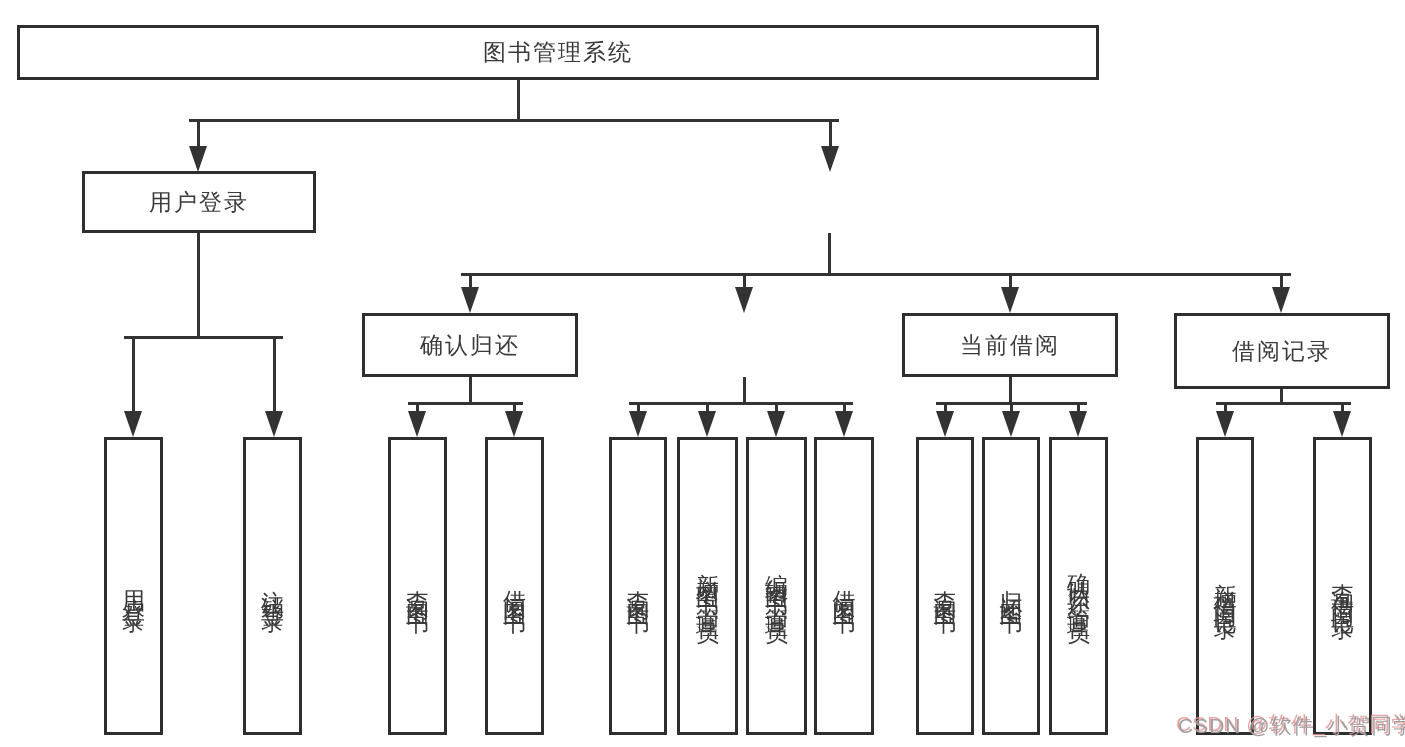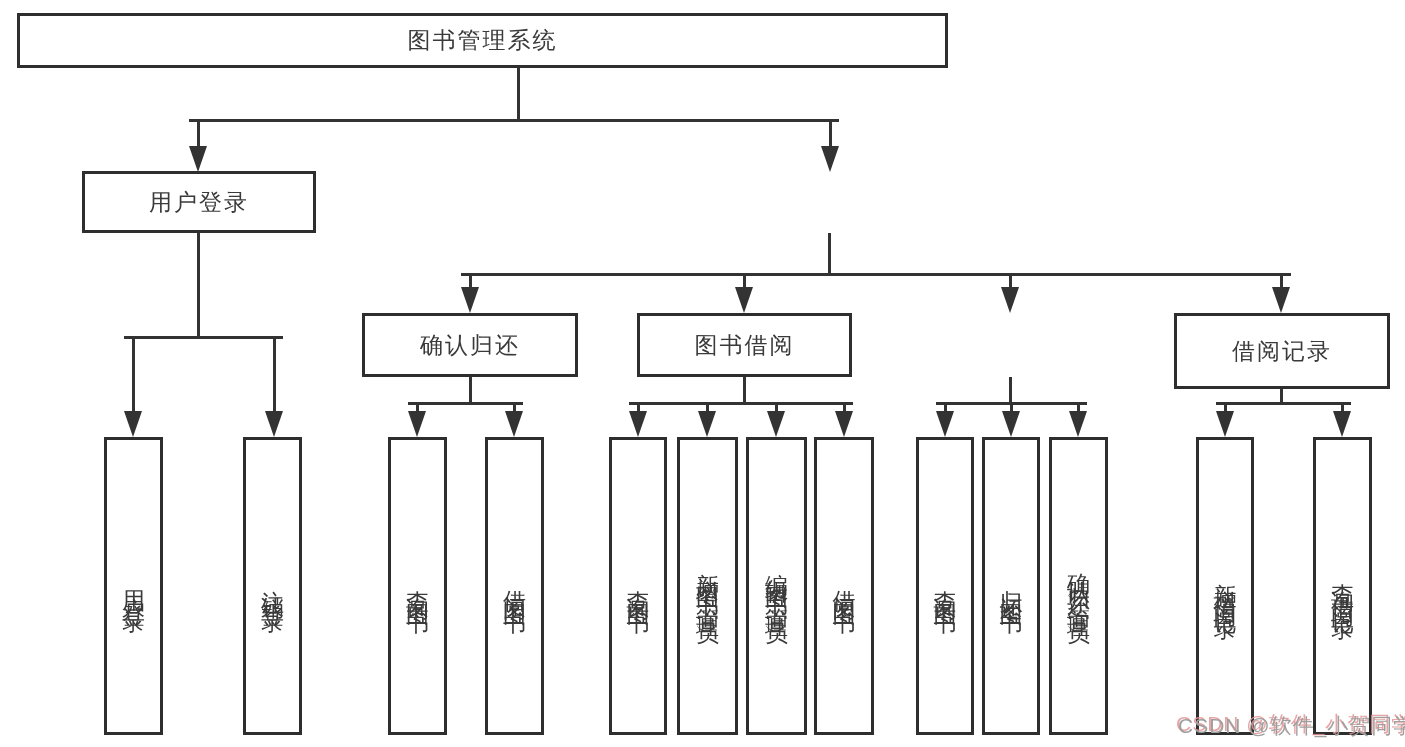--- a/index.html
+++ b/index.html
@@ -92,33 +92,33 @@
   <div class="vline" style="left:1077px;top:402px;height:13px"></div>
   <div class="arrowhead" style="left:1069px;top:411px"></div>
 
   <div class="vline" style="left:1280px;top:377px;height:28px"></div>
   <div class="hline" style="left:1216px;top:402px;width:135px"></div>
   <div class="vline" style="left:1224px;top:402px;height:13px"></div>
   <div class="arrowhead" style="left:1216px;top:411px"></div>
   <div class="vline" style="left:1341px;top:402px;height:13px"></div>
   <div class="arrowhead" style="left:1333px;top:411px"></div>
 
-  <div class="hbox" style="left:17px;top:13px;width:931px;height:55px">
+  <div class="hbox" style="left:17px;top:25px;width:1082px;height:55px">
     <span>图书管理系统</span>
   </div>
 
   <div class="hbox" style="left:82px;top:171px;width:234px;height:62px">
     <span>用户登录</span>
   </div>
 
   <div class="hbox" style="left:362px;top:313px;width:216px;height:64px">
     <span>确认归还</span>
   </div>
-  <div class="hbox" style="left:637px;top:313px;width:215px;height:64px">
-    <span>图书借阅</span>
+  <div class="hbox" style="left:902px;top:313px;width:216px;height:64px">
+    <span>当前借阅</span>
   </div>
   <div class="hbox" style="left:1174px;top:313px;width:216px;height:76px">
     <span>借阅记录</span>
   </div>
 
   <div class="vbox" style="left:104px;top:437px;width:59px;height:298px">
     <span class="vtext">用户登录</span>
   </div>
   <div class="vbox" style="left:243px;top:437px;width:59px;height:298px">
     <span class="vtext">注销登录</span>

